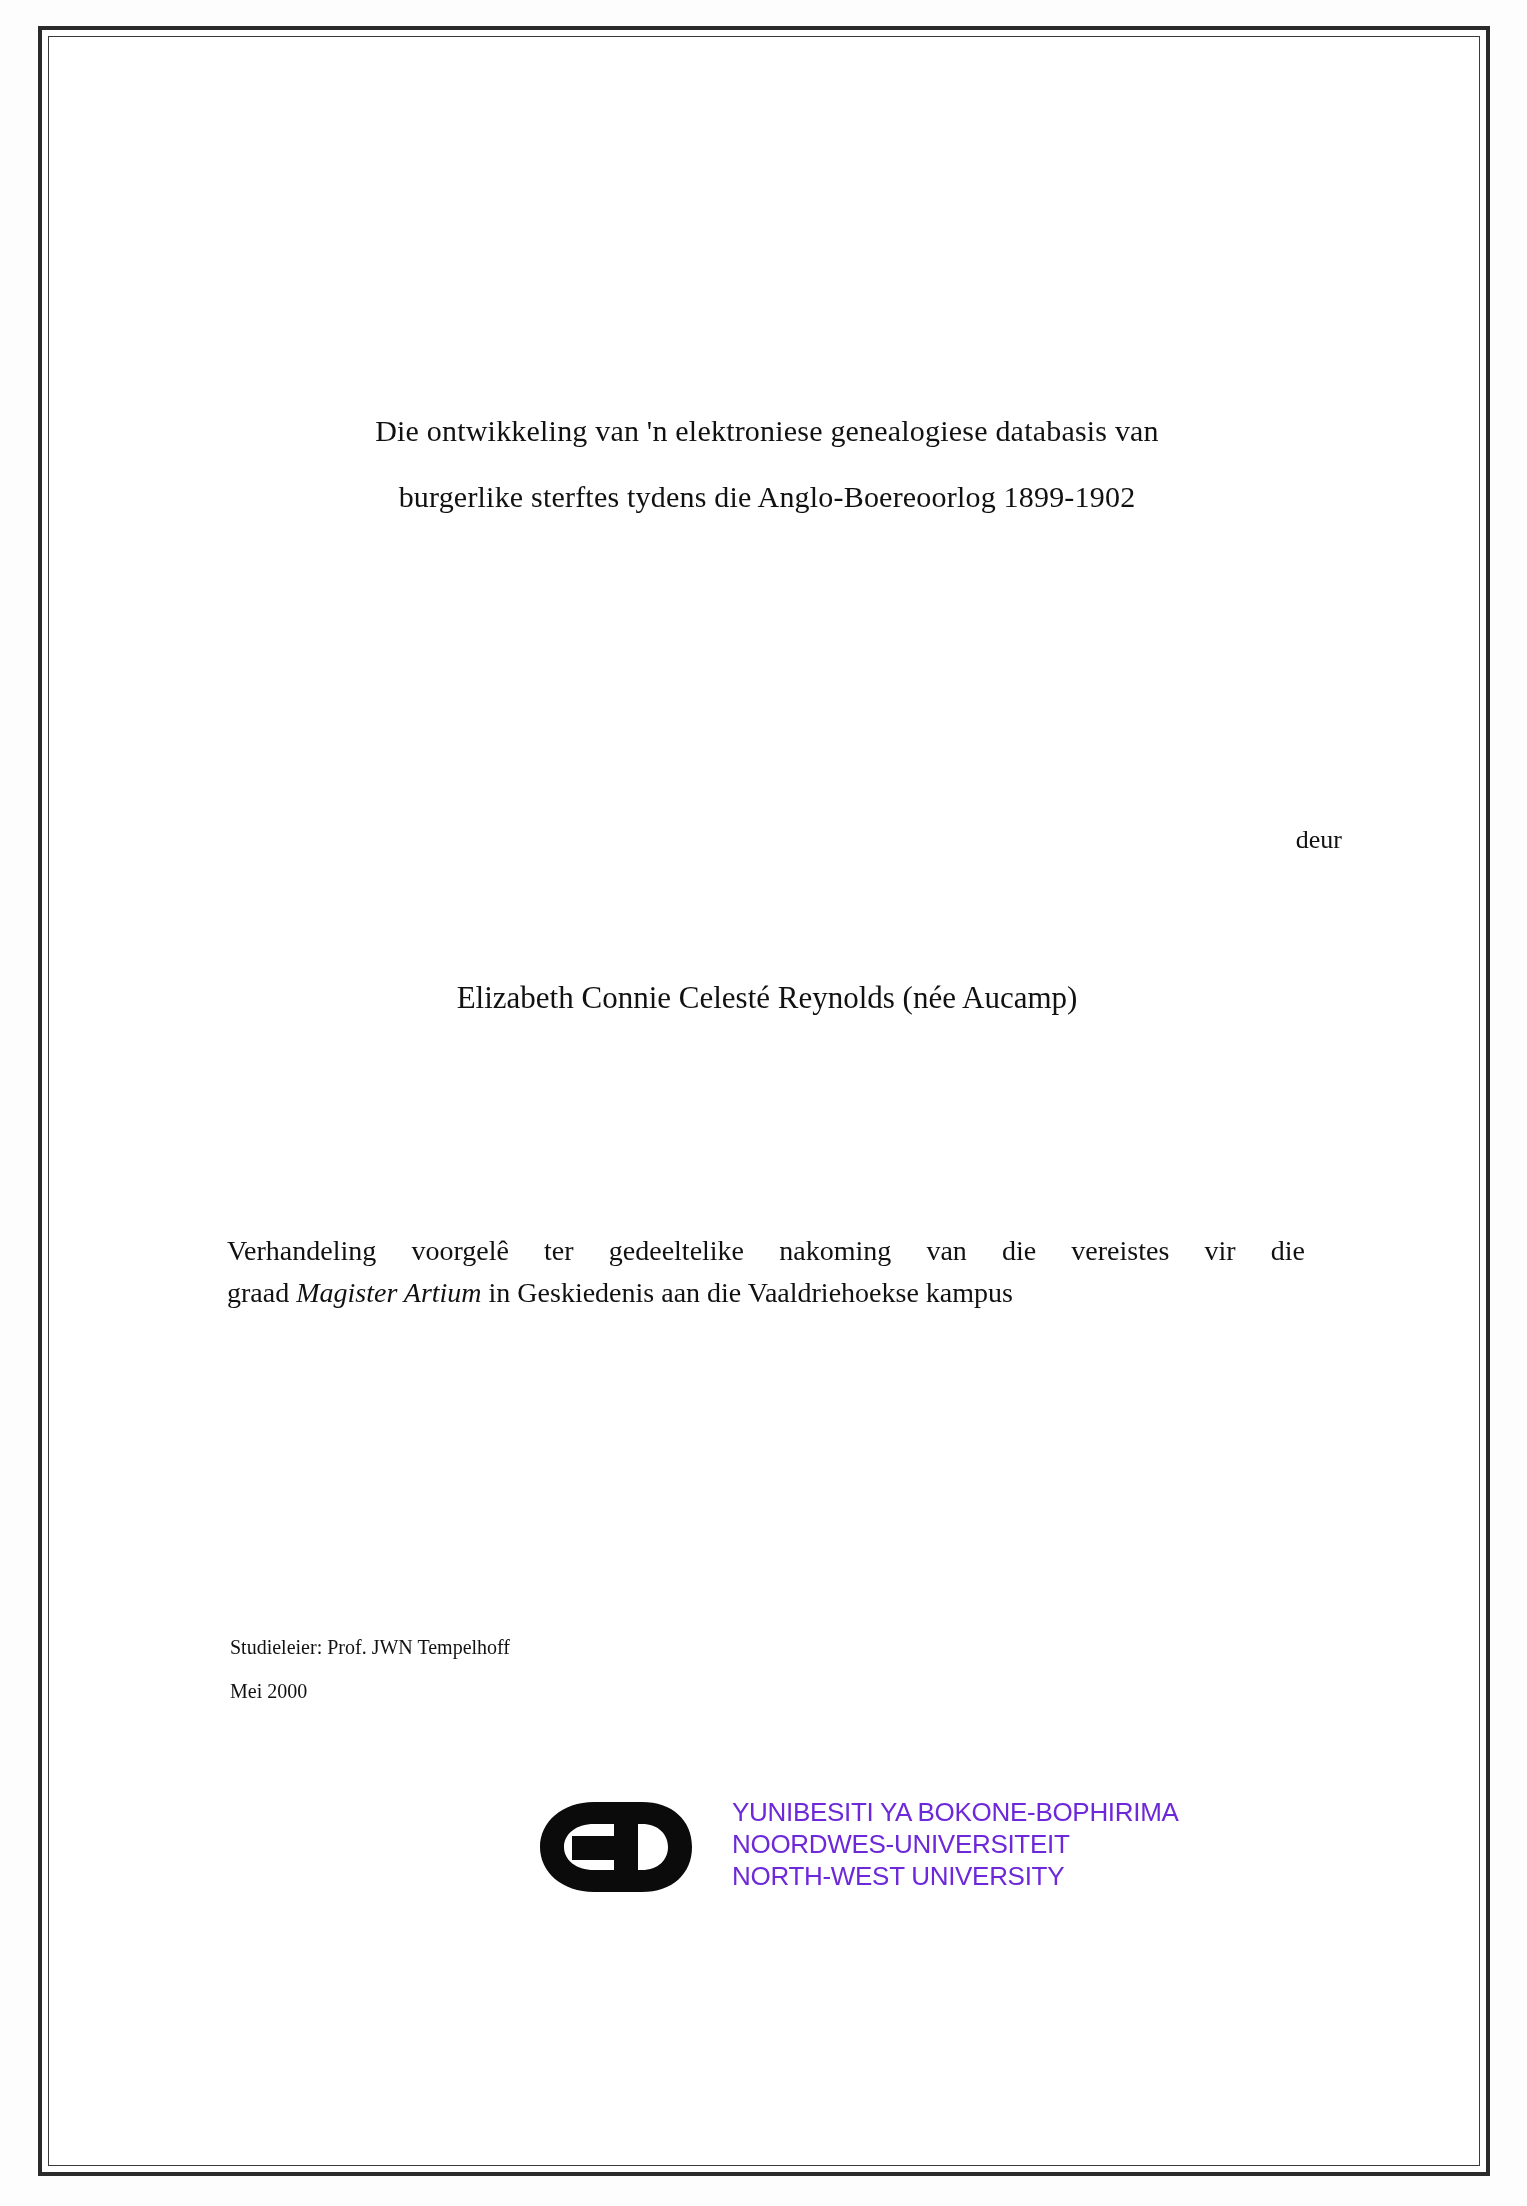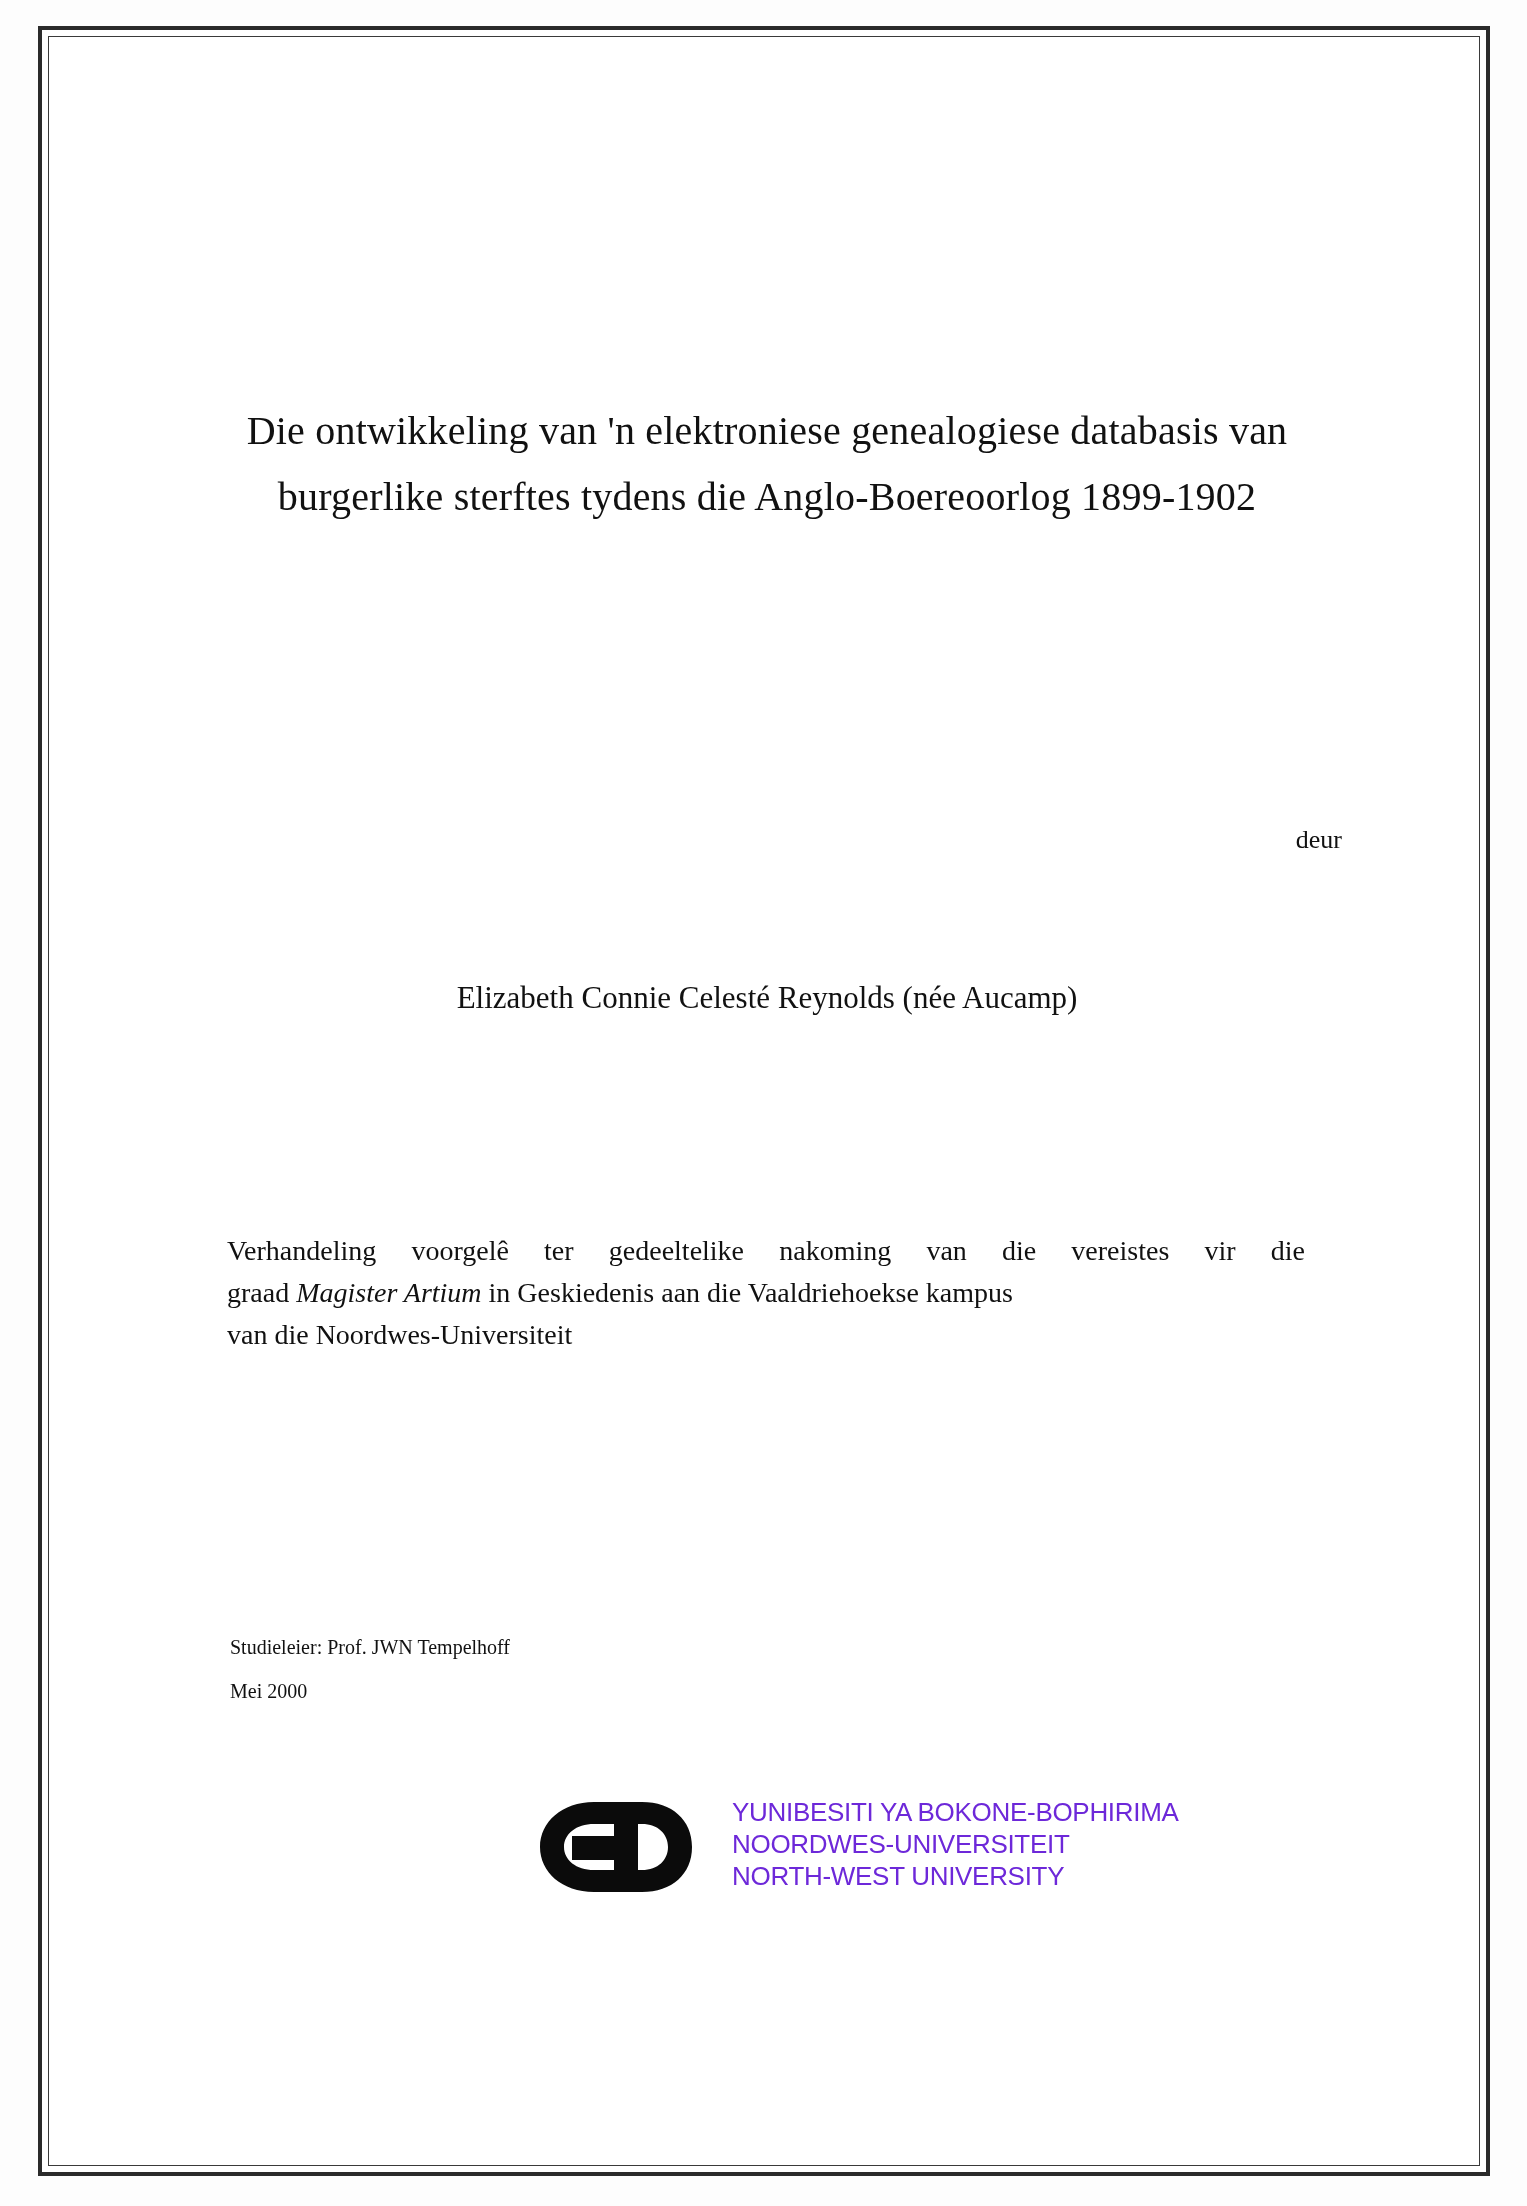--- a/index.html
+++ b/index.html
@@ -57,21 +57,21 @@
   }
 
   .title-block {
     position: absolute;
     top: 368px;
     left: 0;
     width: 1150px;
     text-align: center;
   }
   .title-line {
-    font-size: 40px;
+    font-size: 30px;
     line-height: 66px;
     letter-spacing: 0.2px;
   }
 
   .deur {
     position: absolute;
     top: 795px;
     left: 0;
     width: 1150px;
     text-align: right;
@@ -154,21 +154,20 @@
         <div class="title-line">burgerlike sterftes tydens die Anglo-Boereoorlog 1899-1902</div>
       </div>
 
       <div class="deur">deur</div>
 
       <div class="author">Elizabeth Connie Celesté Reynolds (née Aucamp)</div>
 
       <div class="statement">
         <div class="just">Verhandeling voorgelê ter gedeeltelike nakoming van die vereistes vir die</div>
         <div class="plain"><span>graad </span><i>Magister Artium</i><span> in Geskiedenis aan die Vaaldriehoekse kampus</span></div>
-        <div class="plain">van die Noordwes-Universiteit</div>
       </div>
 
       <div class="supervisor">
         <div>Studieleier: Prof. JWN Tempelhoff</div>
         <div>Mei 2000</div>
       </div>
 
       <div class="logo-block">
         <div class="logo-mark">
           <svg viewBox="0 0 200 110" width="200" height="110" aria-hidden="true">

